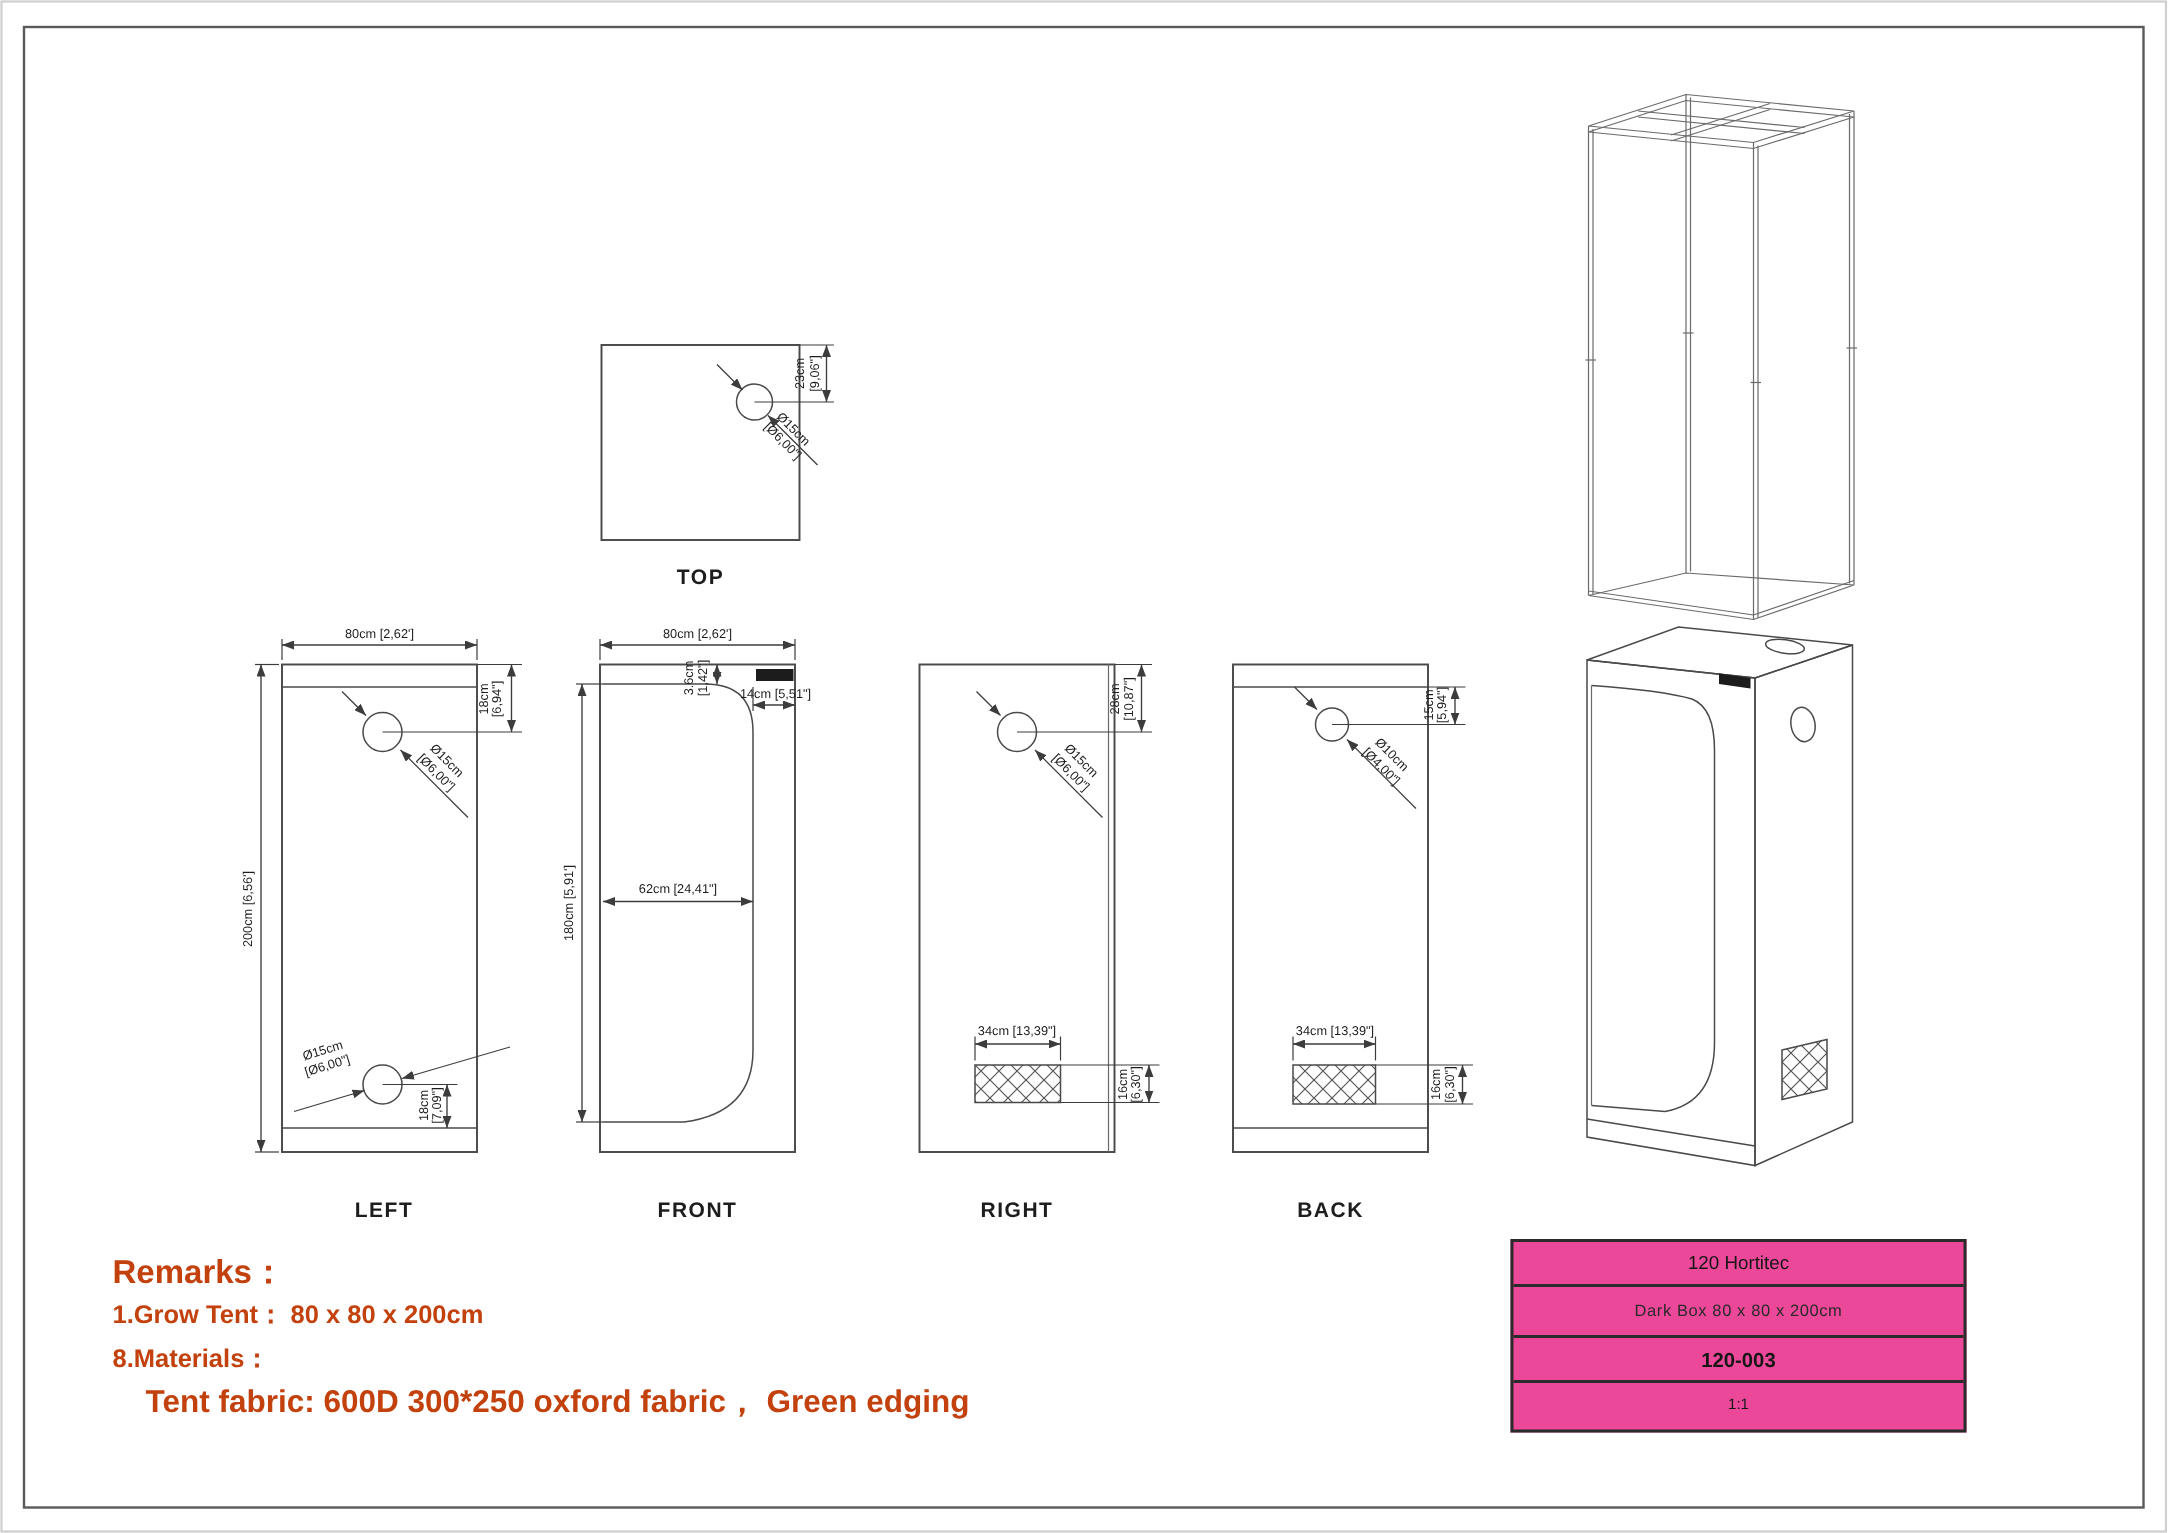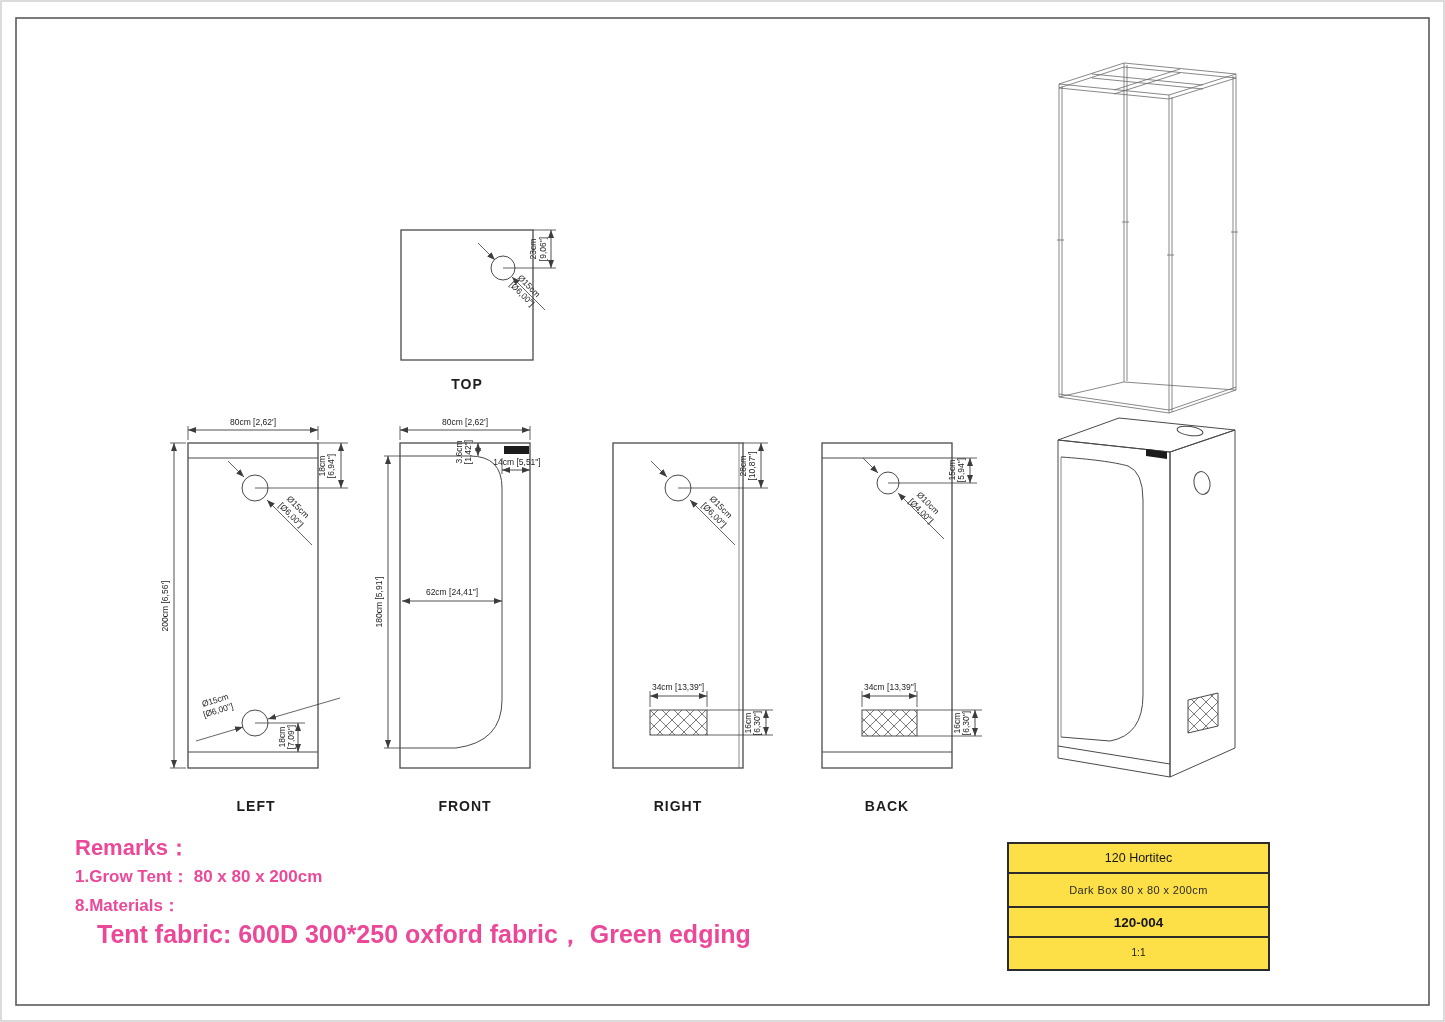--- a/index.html
+++ b/index.html
@@ -7,27 +7,27 @@
          font-family:"Liberation Sans",sans-serif;}
   svg{position:absolute;left:0;top:0;}
   svg .ln{stroke:#4a4a4a;stroke-width:1;fill:none;}
   svg .ln2{stroke:#4a4a4a;stroke-width:1.3;fill:none;}
   svg .dimln{stroke:#3c3c3c;stroke-width:0.9;fill:none;}
   svg .extln{stroke:#3c3c3c;stroke-width:0.8;fill:none;}
   svg text{fill:#1d1d1d;}
   svg .dim{font-size:8.5px;font-family:"Liberation Sans",sans-serif;}
   svg .vlabel{font-size:14px;font-weight:bold;font-family:"Liberation Sans",sans-serif;letter-spacing:1px;}
   svg .thin{stroke:#6a6a6a;stroke-width:0.8;fill:none;}
-  #remarks{position:absolute;left:75px;top:833px;color:#ec4899;font-weight:bold;}
+  #remarks{position:absolute;left:75px;top:833px;color:#c2410c;font-weight:bold;}
   #remarks .r-head{font-size:22px;line-height:29px;}
   #remarks .r-item{font-size:17px;line-height:29px;}
-  #remarks .r-sub{font-size:25px;line-height:29px;padding-left:22px;}
-  #titleblock{position:absolute;left:1007px;top:826px;width:263px;height:129px;
+  #remarks .r-sub{font-size:21px;line-height:29px;padding-left:22px;}
+  #titleblock{position:absolute;left:1007px;top:826px;width:304px;height:129px;
       border:2px solid #2b2b2b;box-sizing:border-box;display:grid;
-      grid-template-rows:30px 34px 30px 29px;background:#fde047;margin-top:16px;}
+      grid-template-rows:30px 34px 30px 29px;background:#ec4899;}
   #titleblock .tb-row{display:flex;align-items:center;justify-content:center;
       border-bottom:2px solid #2b2b2b;color:#161616;}
   #titleblock .tb-row:last-child{border-bottom:none;}
   #titleblock .tb-company{font-size:12.5px;}
   #titleblock .tb-product{font-size:11px;color:#2a2a2a;letter-spacing:0.4px;}
   #titleblock .tb-code{font-size:13.5px;font-weight:bold;}
   #titleblock .tb-scale{font-size:10px;}
 </style>
 </head>
 <body>
@@ -217,16 +217,16 @@
 <div id="remarks">
   <div class="r-head">Remarks：</div>
   <div class="r-item">1.Grow Tent：  80 x 80 x 200cm</div>
   <div class="r-item">8.Materials：</div>
   <div class="r-sub">Tent fabric: 600D 300*250 oxford fabric，  Green edging</div>
 </div>
 
 <div id="titleblock">
   <div class="tb-row tb-company">120 Hortitec</div>
   <div class="tb-row tb-product">Dark Box 80 x 80 x 200cm</div>
-  <div class="tb-row tb-code">120-004</div>
+  <div class="tb-row tb-code">120-003</div>
   <div class="tb-row tb-scale">1:1</div>
 </div>
 </div>
 
 </body></html>

